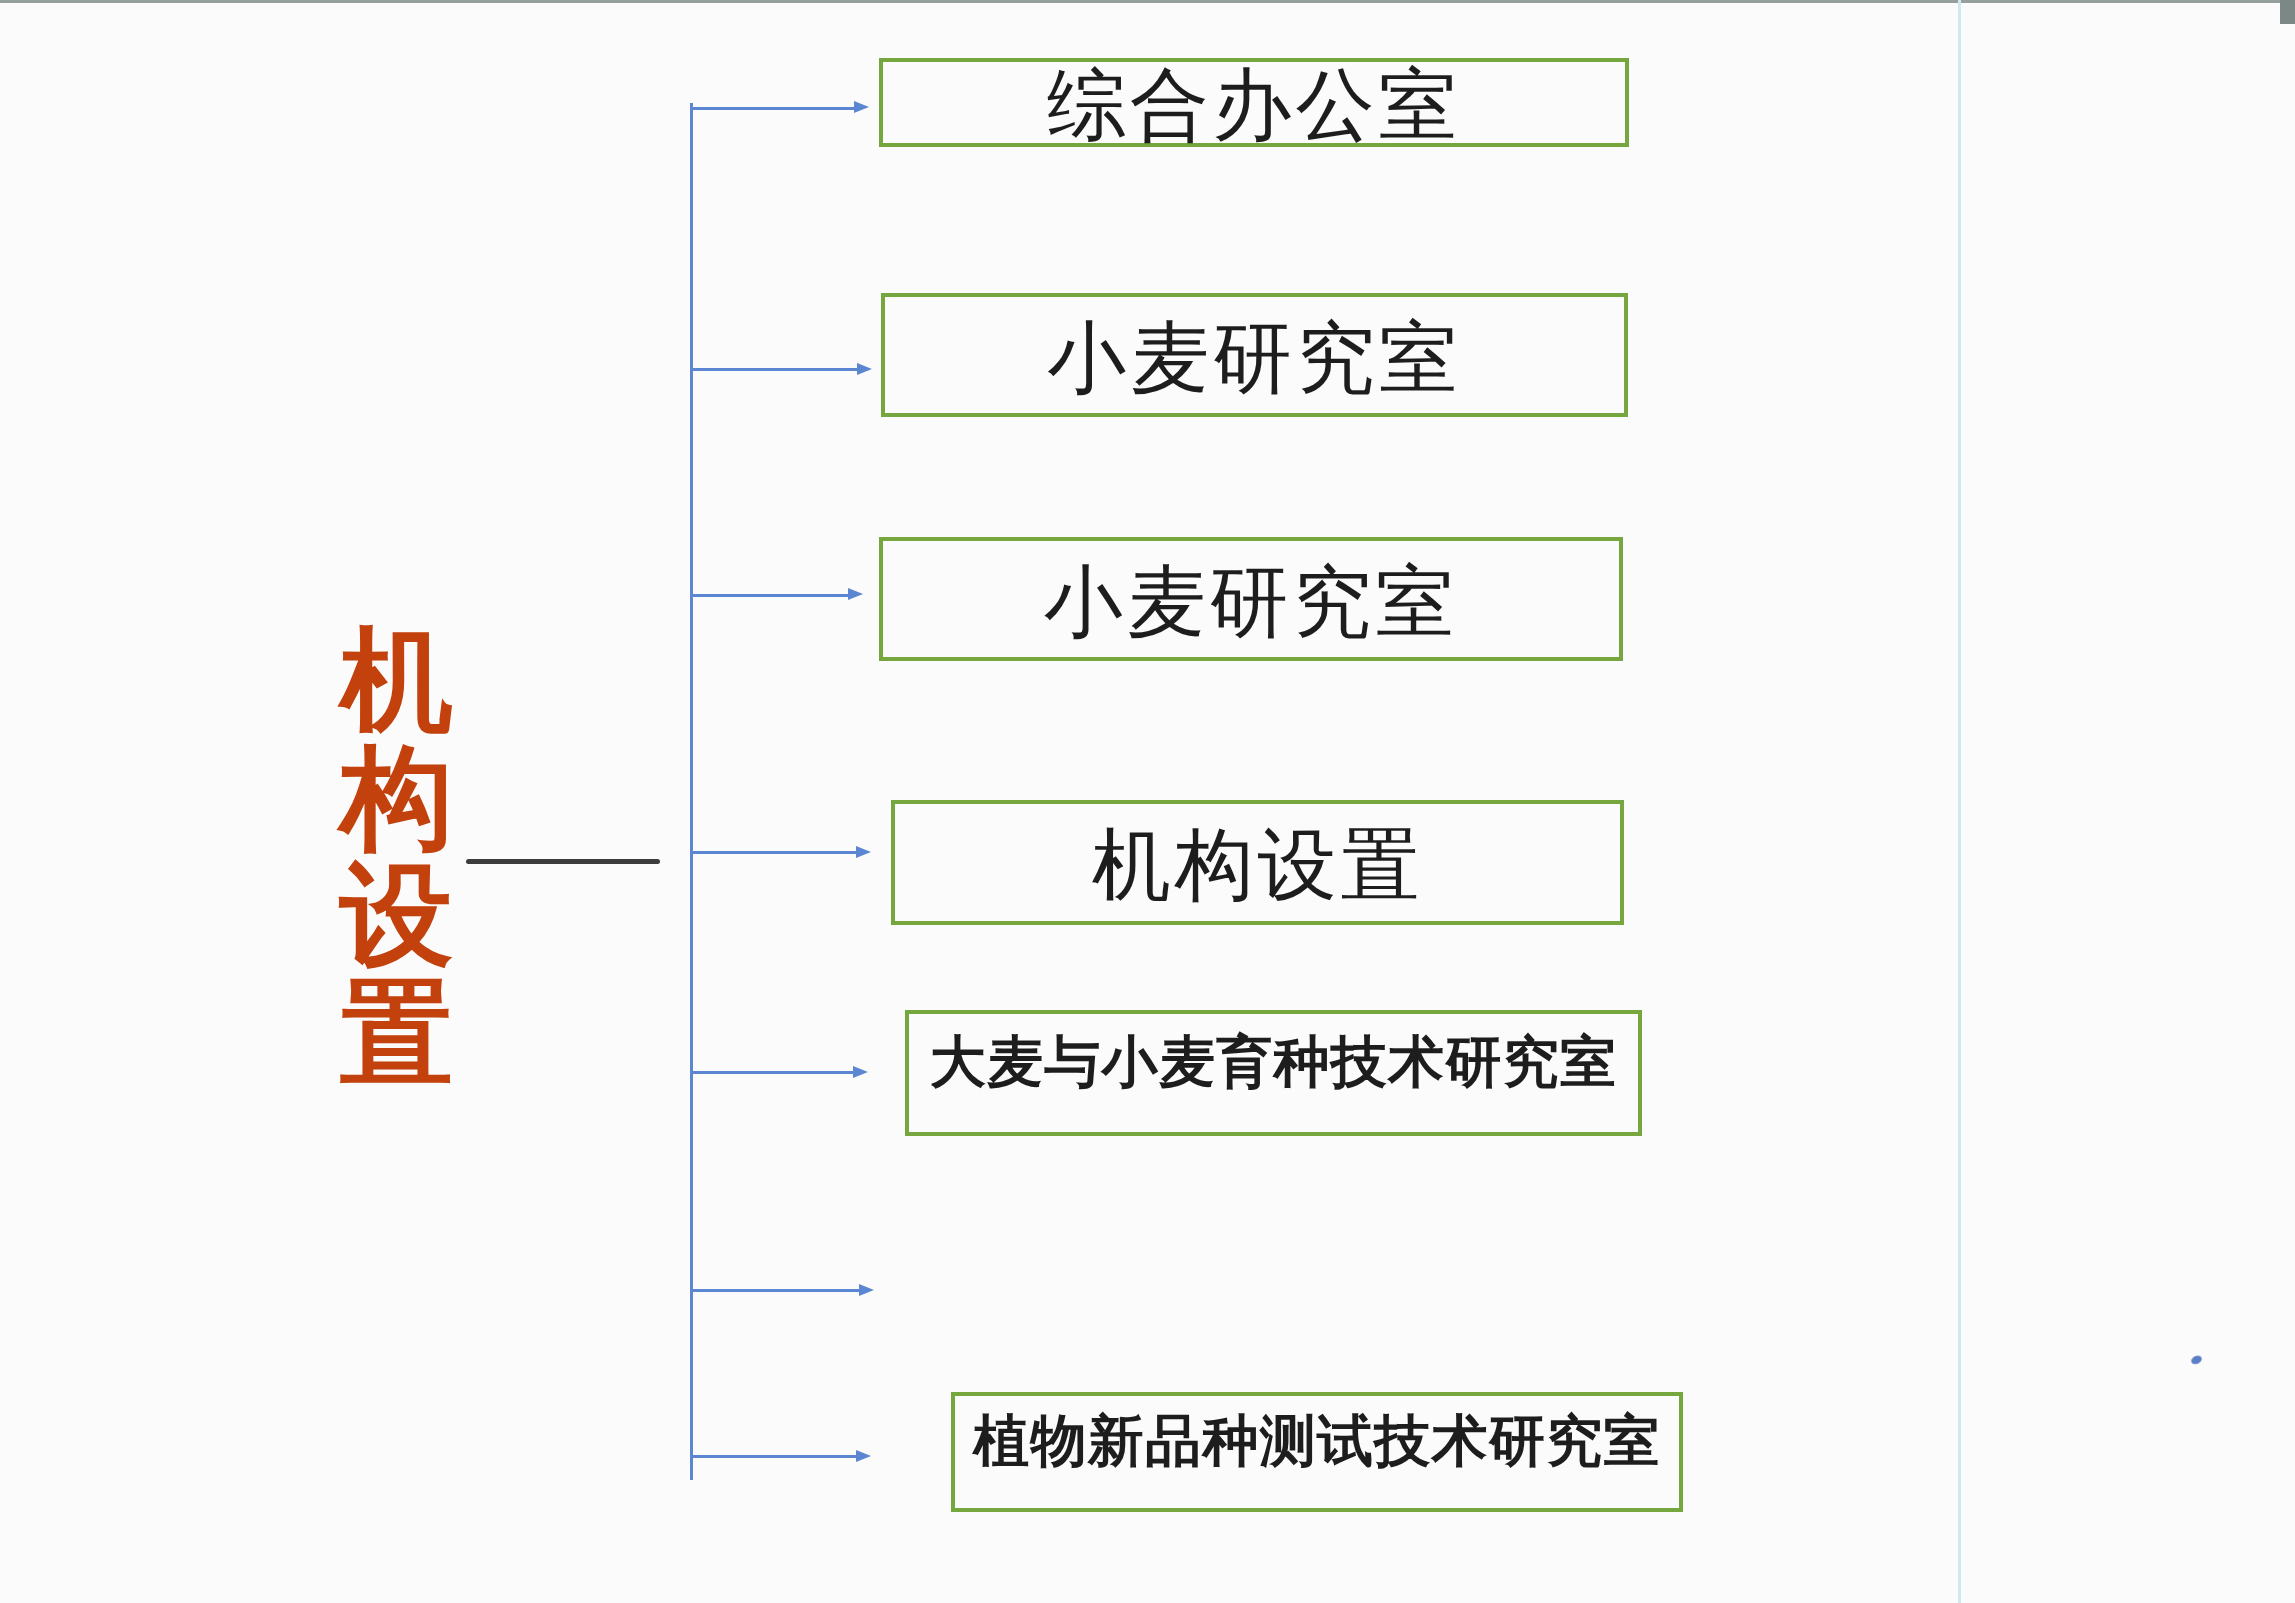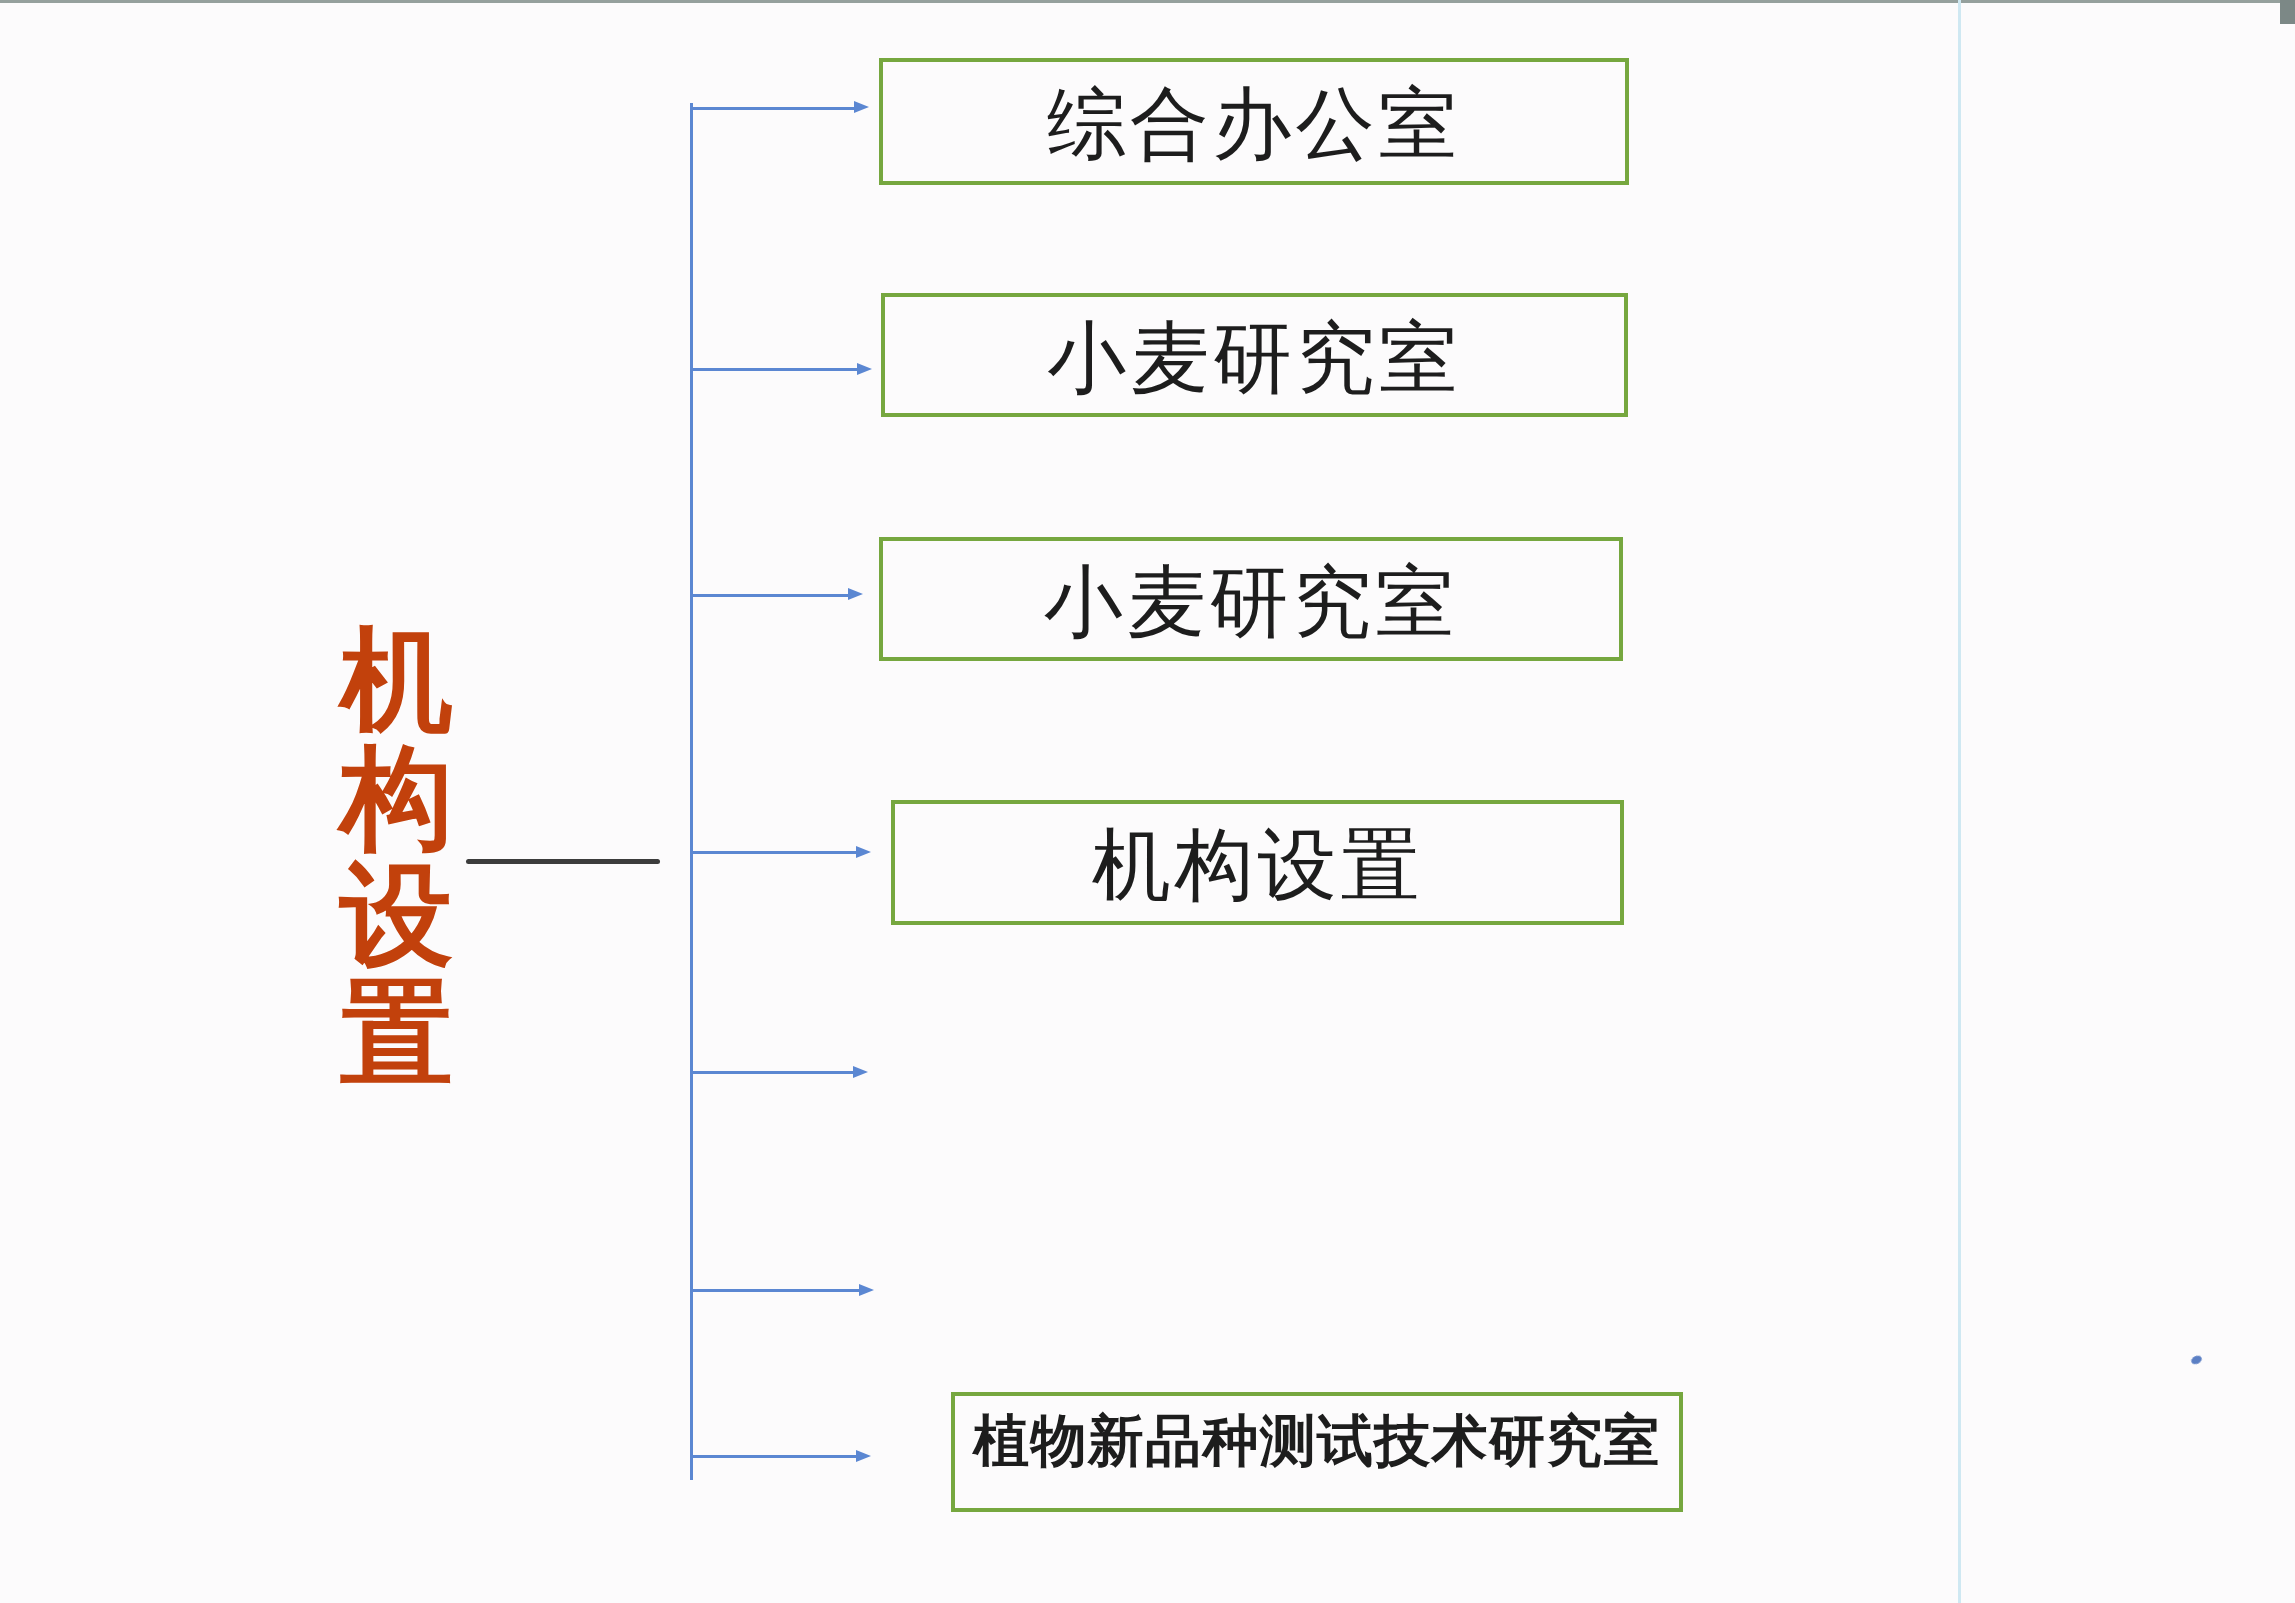--- a/index.html
+++ b/index.html
@@ -110,36 +110,39 @@
 
   <div class="branch" style="left:691px;top:1071px;width:162px;"></div>
   <div class="arrowhead" style="left:853px;top:1066px;"></div>
 
   <div class="branch" style="left:691px;top:1289px;width:168px;"></div>
   <div class="arrowhead" style="left:859px;top:1284px;"></div>
 
   <div class="branch" style="left:691px;top:1455px;width:165px;"></div>
   <div class="arrowhead" style="left:856px;top:1450px;"></div>
 
-  <div class="dept-box dept-large" style="left:879px;top:58px;width:750px;height:127px;">
+  <div class="dept-box dept-large" style="left:879px;top:58px;width:750px;height:89px;">
     <span>综合办公室</span>
   </div>
 
   <div class="dept-box dept-large" style="left:881px;top:293px;width:747px;height:124px;">
     <span>小麦研究室</span>
   </div>
 
   <div class="dept-box dept-large" style="left:879px;top:537px;width:744px;height:124px;">
     <span>小麦研究室</span>
   </div>
 
   <div class="dept-box dept-large" style="left:891px;top:800px;width:733px;height:125px;">
     <span>机构设置</span>
   </div>
 
+  <div class="dept-box dept-small" style="left:905px;top:1010px;width:737px;height:126px;">
+    <span>大麦与小麦育种技术研究室</span>
+  </div>
 
 
   <div class="dept-box dept-small" style="left:918px;top:1392px;width:732px;height:120px;margin-left:33px;">
     <span>植物新品种测试技术研究室</span>
   </div>
 
   <div class="scan-top-strip"></div>
   <div class="scan-top-right-patch"></div>
   <div class="scan-vline"></div>
   <div class="ink-dot"></div>

